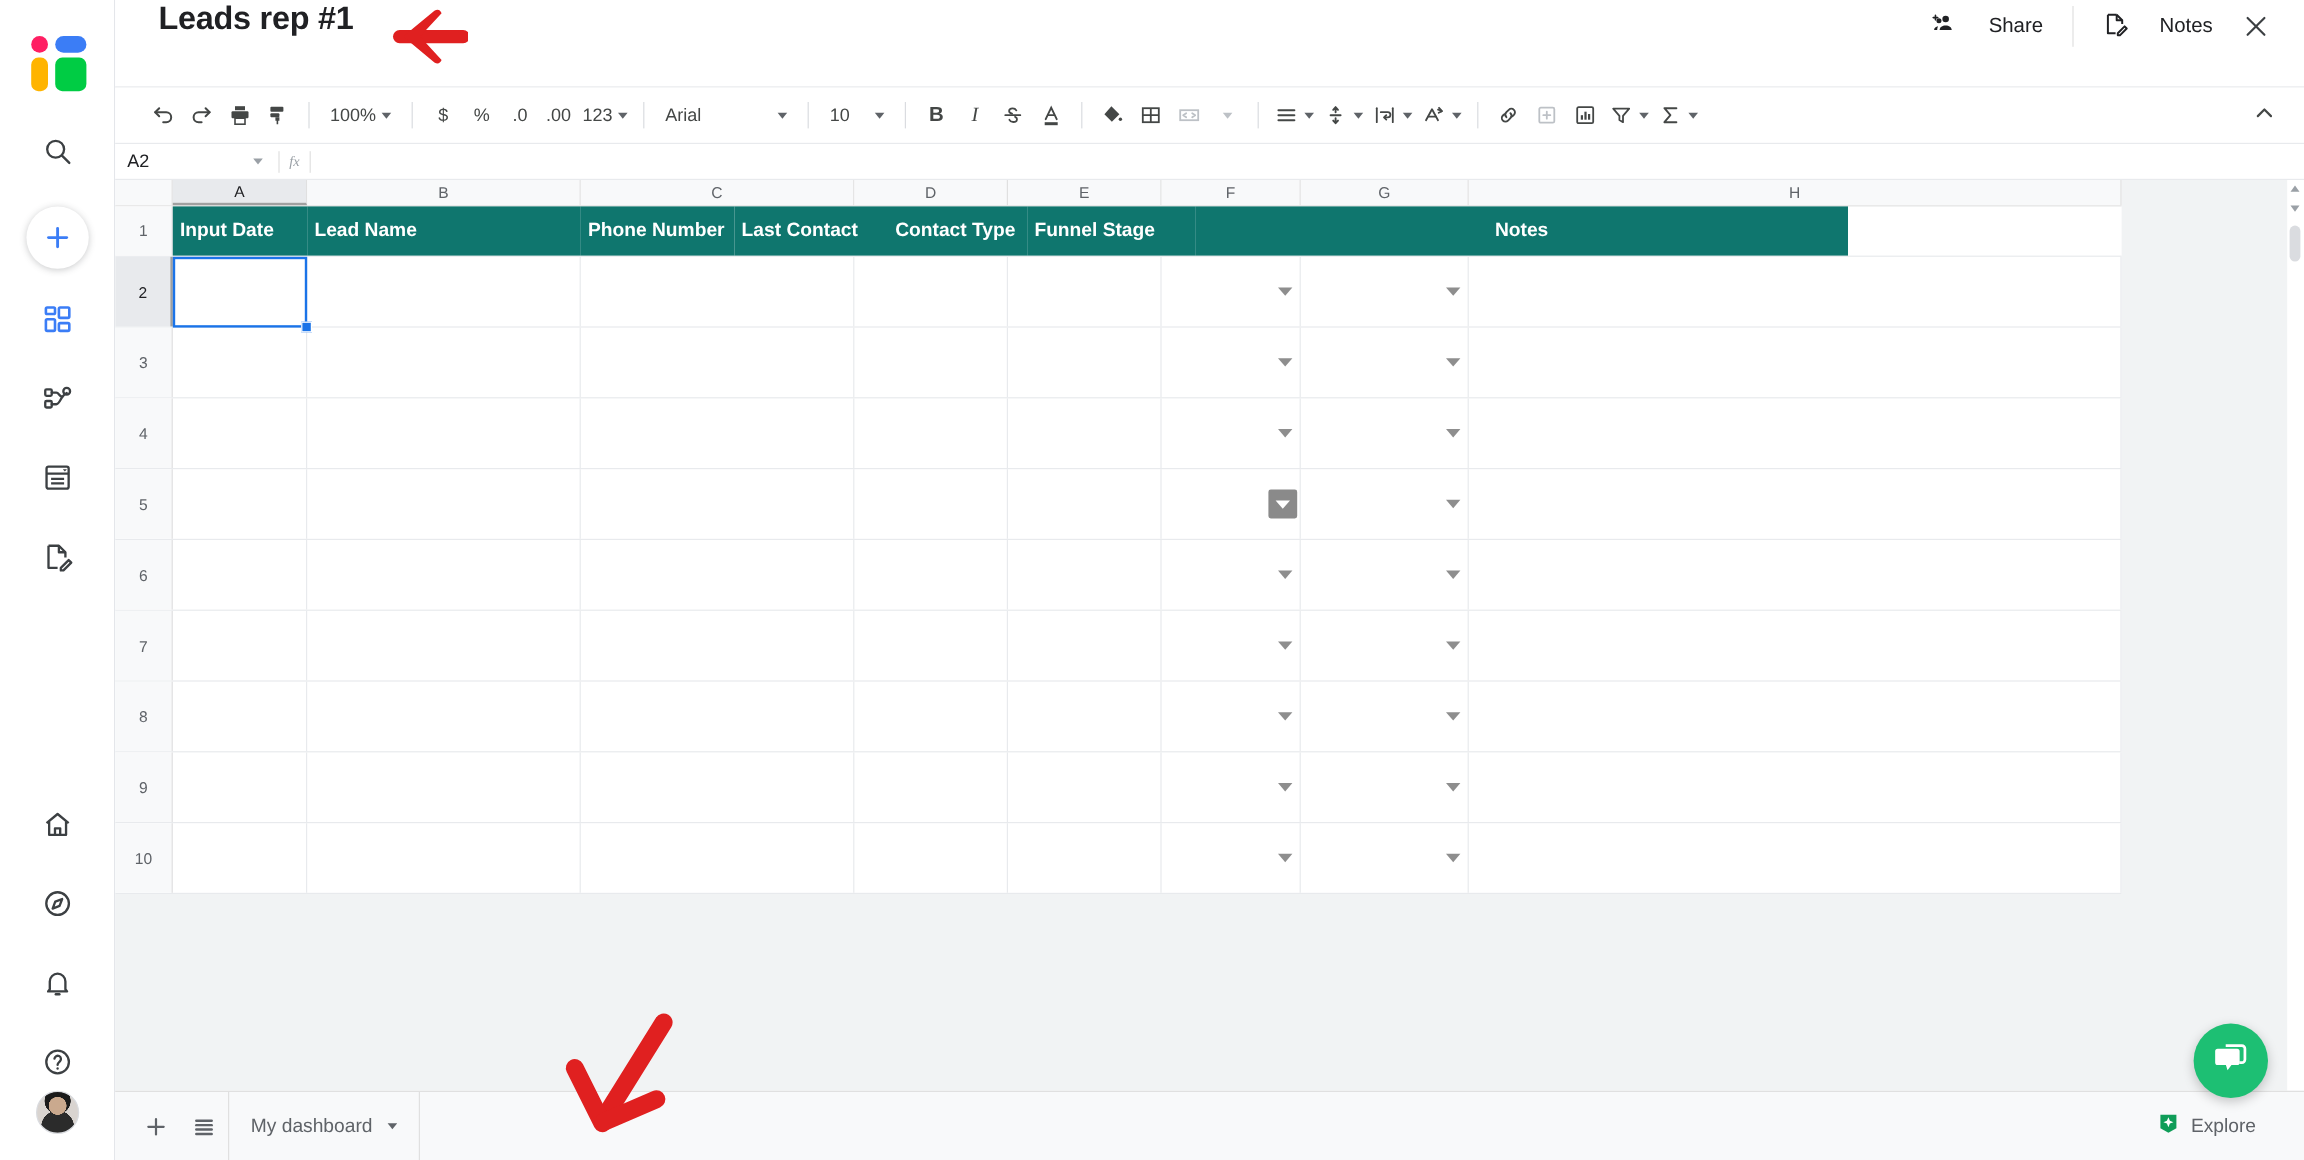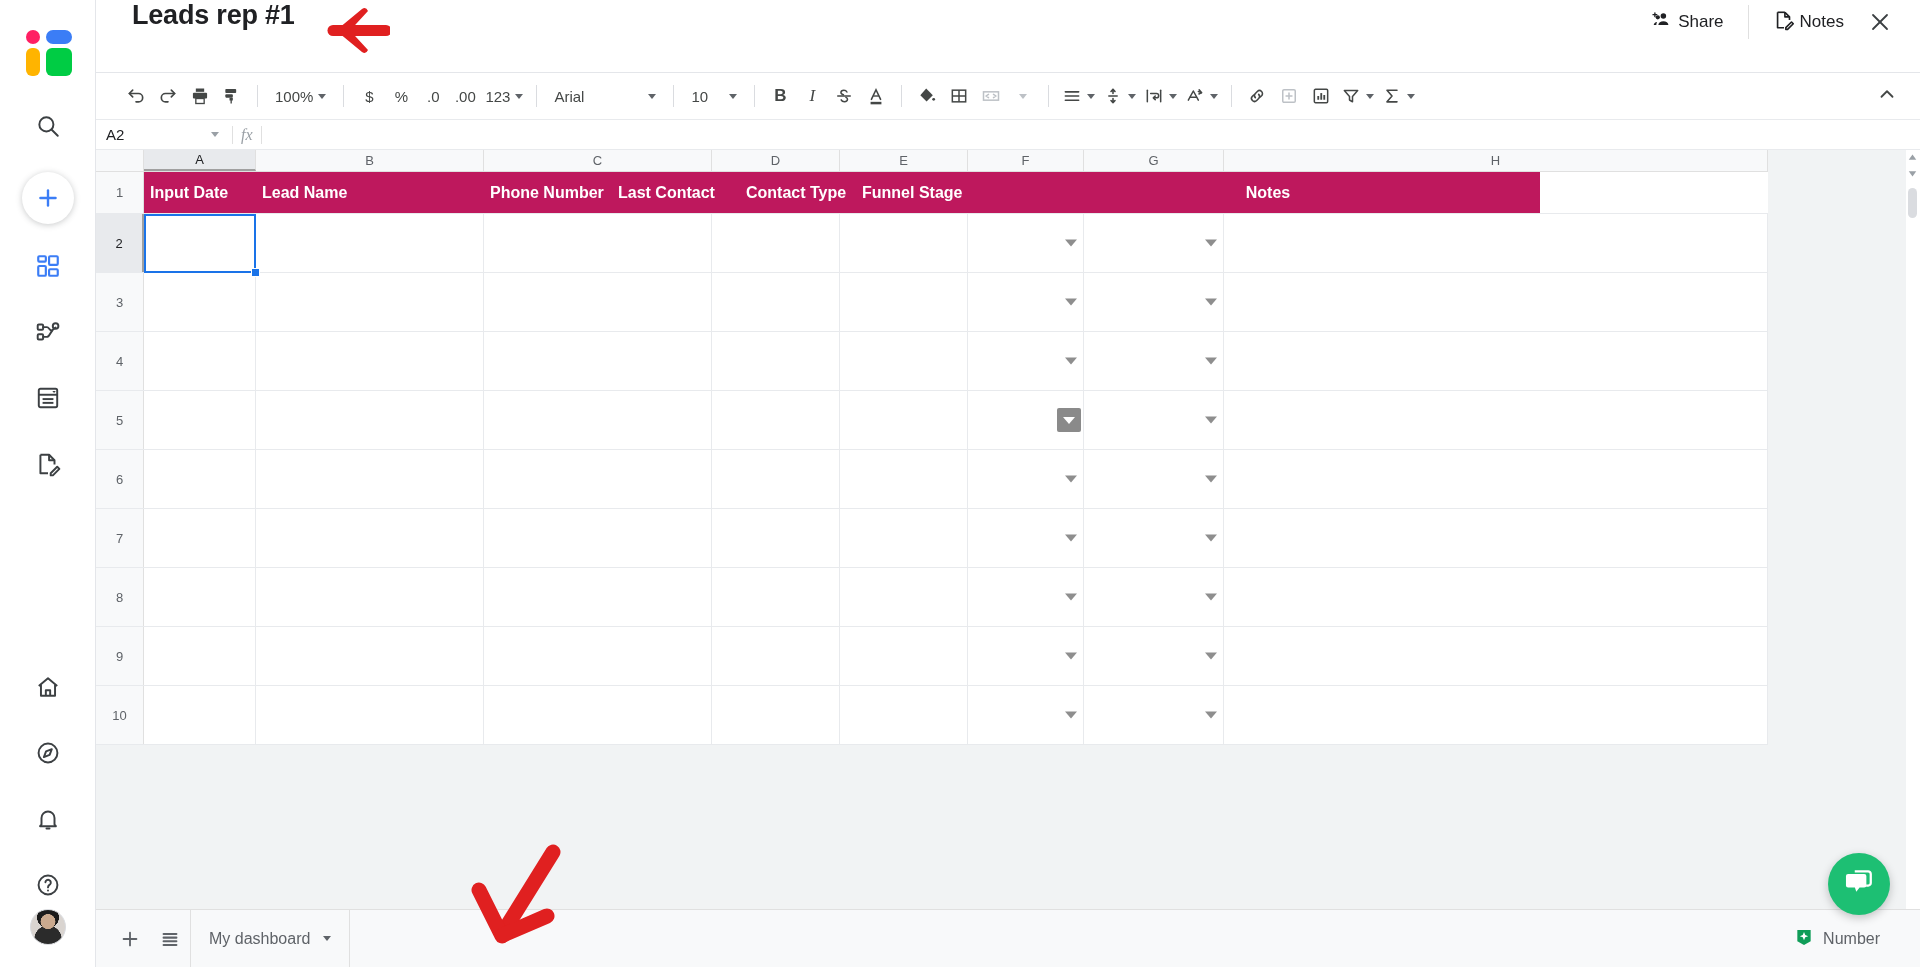--- a/index.html
+++ b/index.html
@@ -50,21 +50,21 @@
     position: absolute; left: 96px; top: 0; right: 0; height: 73px;
     background: #fff; border-bottom: 1px solid #e4e6ea;
     display: flex; align-items: flex-start;
   }
   #doc-title {
     margin-left: 36px; font-size: 27px; font-weight: bold; color: #202124;
     letter-spacing: -.2px; cursor: text;
   }
   #header .hdr-right { margin-left: auto; display: flex; align-items: center; padding-right: 18px; }
   .hdr-btn {
-    display: flex; align-items: center; gap: 5px; font-size: 17px; color: #202124;
+    display: flex; align-items: center; gap: 26px; font-size: 17px; color: #202124;
     padding: 8px 14px; border-radius: 4px; cursor: pointer; font-weight: 500;
   }
   .hdr-div { width: 1px; height: 34px; background: #e0e0e0; margin: 0 10px; }
   .close-x { width: 44px; height: 44px; display: flex; align-items: center; justify-content: center;
              cursor: pointer; color: #3c4043; }
 
   
   #toolbar {
     position: absolute; left: 96px; top: 73px; right: 0; height: 47px;
     background: #fff; display: flex; align-items: center; padding-left: 24px;
@@ -84,21 +84,21 @@
 
   
   #fbar {
     position: absolute; left: 96px; top: 120px; right: 0; height: 30px;
     background: #fff; display: flex; align-items: center; border-bottom: 1px solid #e8eaed;
   }
   #namebox { width: 110px; height: 30px; display: flex; align-items: center; padding-left: 10px;
              font-size: 15px; color: #202124; cursor: text; }
   #namebox-caret { width: 18px; display: flex; align-items: center; justify-content: center; cursor: pointer; }
   .fb-sep { width: 1px; height: 18px; background: #e0e0e0; margin: 0 8px; }
-  #fx { font-size: 16px; color: #9aa0a6; font-style: italic; font-family: "Liberation Serif", serif; }
+  #fx { font-size: 12px; color: #9aa0a6; font-style: italic; font-family: "Liberation Serif", serif; }
   #formula-input { flex: 1; height: 30px; border: none; outline: none; font-size: 15px; padding-left: 10px;
                    color: #202124; background: transparent; }
 
   
   #gridwrap { position: absolute; left: 96px; top: 150px; right: 0; bottom: 58px;
               background: #f1f3f4; overflow: hidden; }
   #grid { position: absolute; left: 0; top: 0; width: 1672px; background: #fff; }
 
   .col-head-row { display: flex; height: 22px; background: #f8f9fa; border-bottom: 1px solid #e0e0e0; }
   .corner { width: 48px; border-right: 1px solid #e0e0e0; background: #f8f9fa; }
@@ -106,21 +106,21 @@
         font-size: 13px; color: #5f6368; background: #f8f9fa; cursor: pointer; }
   .ch.active { background: #e8eaed; color: #202124; border-bottom: 2px solid #a0a0a0; }
 
   .grow { display: flex; border-bottom: 1px solid #e8eaed; }
   .rh { width: 48px; border-right: 1px solid #e0e0e0; background: #f8f9fa; display: flex;
         align-items: center; justify-content: center; font-size: 13px; color: #5f6368; cursor: pointer; }
   .rh.active { background: #e8eaed; color: #202124; border-right: 2px solid #a0a0a0; }
   .cell { border-right: 1px solid #e8eaed; position: relative; overflow: hidden;
           display: flex; align-items: center; font-size: 15px; color: #202124; padding: 0 6px; }
 
-  .hdr-row .cell { background: #be185d; color: #fff; font-weight: bold; font-size: 16px;
+  .hdr-row .cell { background: #0f766e; color: #fff; font-weight: bold; font-size: 16px;
                    border-right: none; justify-content: flex-start; }
   .hdr-row .cell.ctr { justify-content: center; }
 
   
   .dd {
     position: absolute; right: 6px; top: 50%; transform: translateY(-50%);
     width: 0; height: 0; border-left: 6px solid transparent; border-right: 6px solid transparent;
     border-top: 7px solid #8e8e8e; cursor: pointer;
   }
   .dd-box {
@@ -713,21 +713,21 @@
           <span class="caret"></span>
         </div>
       </div>
     <div id="explore-btn">
       <span>
         <svg width="20" height="20" viewBox="0 0 24 24" fill="#0f9d58">
           <path d="M4 3.5h16v13.5l-8 4.5-8-4.5z"></path>
           <path d="M12 6l1.5 3.6L17 11l-3.5 1.4L12 16l-1.5-3.6L7 11l3.5-1.4z" fill="#fff"></path>
         </svg>
       </span>
-      <span>Number</span>
+      <span>Explore</span>
     </div>
   </div>
 
   <div id="chat-fab">
     <span>
       <svg width="34" height="34" viewBox="0 0 24 24" fill="none">
         <path d="M9 4.5h9.5a1.8 1.8 0 011.8 1.8v6.4a1.8 1.8 0 01-1.8 1.8H17" stroke="#fff" stroke-width="1.6"></path>
         <path d="M4.3 6.3h11.4a1.5 1.5 0 011.5 1.5v6.6a1.5 1.5 0 01-1.5 1.5h-3.3l-2.3 3-1-3H4.3a1.5 1.5 0 01-1.5-1.5V7.8a1.5 1.5 0 011.5-1.5z" fill="#fff"></path>
       </svg>
     </span>

